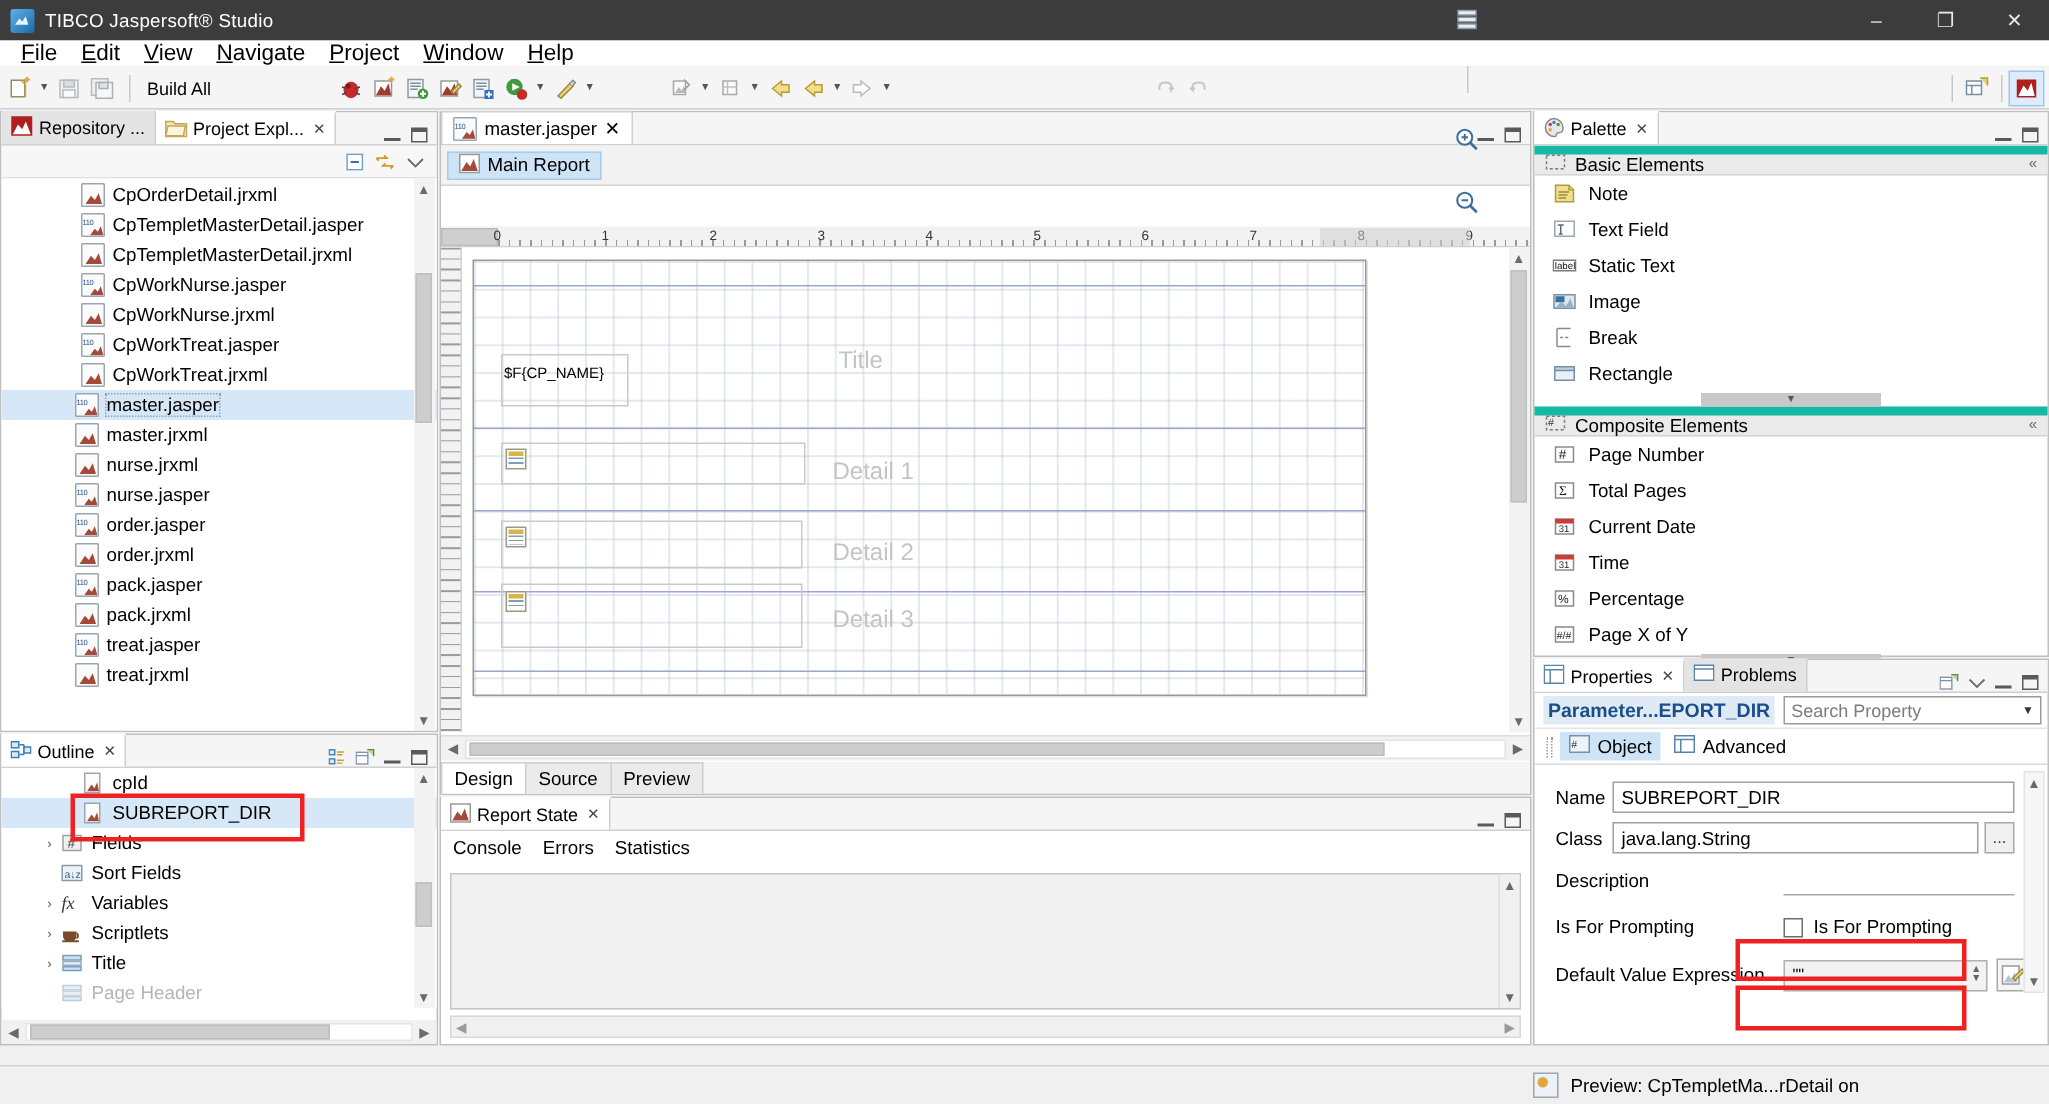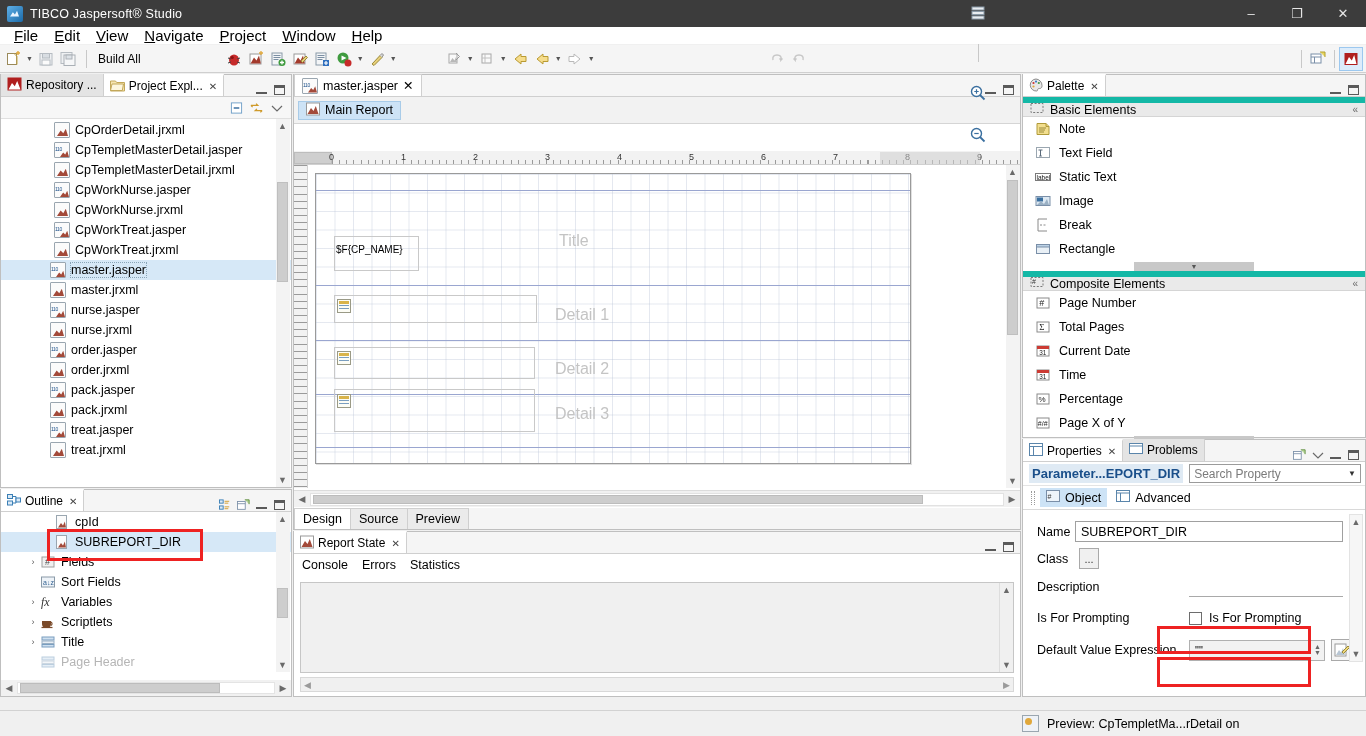--- a/index.html
+++ b/index.html
@@ -547,26 +547,26 @@
         </div>
       <div class="tree-row sel" style="padding-left:49px;">
           <span class="file-ic ic-jasper"></span>
           <span class="fname">master.jasper</span>
         </div>
       <div class="tree-row" style="padding-left:49px;">
           <span class="file-ic ic-jrxml"></span>
           <span class="fname">master.jrxml</span>
         </div>
       <div class="tree-row" style="padding-left:49px;">
+          <span class="file-ic ic-jrxml"></span>
+          <span class="fname">nurse.jrxml</span>
+        </div>
+      <div class="tree-row" style="padding-left:49px;">
           <span class="file-ic ic-jasper"></span>
           <span class="fname">nurse.jasper</span>
-        </div>
-      <div class="tree-row" style="padding-left:49px;">
-          <span class="file-ic ic-jrxml"></span>
-          <span class="fname">nurse.jrxml</span>
         </div>
       <div class="tree-row" style="padding-left:49px;">
           <span class="file-ic ic-jasper"></span>
           <span class="fname">order.jasper</span>
         </div>
       <div class="tree-row" style="padding-left:49px;">
           <span class="file-ic ic-jrxml"></span>
           <span class="fname">order.jrxml</span>
         </div>
       <div class="tree-row" style="padding-left:49px;">
@@ -1166,20 +1166,21 @@
       </div>
     </div>
 
     <div class="prop-body">
       <div class="prow">
         <div class="plabel" style="width:38px;">Name</div>
         <div class="pinput">SUBREPORT_DIR</div>
       </div>
       <div class="prow">
         <div class="plabel" style="width:38px;">Class</div>
+        <div class="pinput">java.lang.String</div>
         <div class="pbtn-dots">...</div>
       </div>
       <div class="prow" style="height:30px;">
         <div class="plabel" style="width:152px;">Description</div>
         <div class="pinput" style="height:19px;border-color:#bcbcbc;border-top:none;border-left:none;border-right:none;border-bottom:1px solid #a9a9a9;"></div>
       </div>
       <div class="prow" style="height:32px;">
         <div class="plabel" style="width:152px;">Is For Prompting</div>
         <div style="display:flex;align-items:center;">
           <span class="chk"></span>

